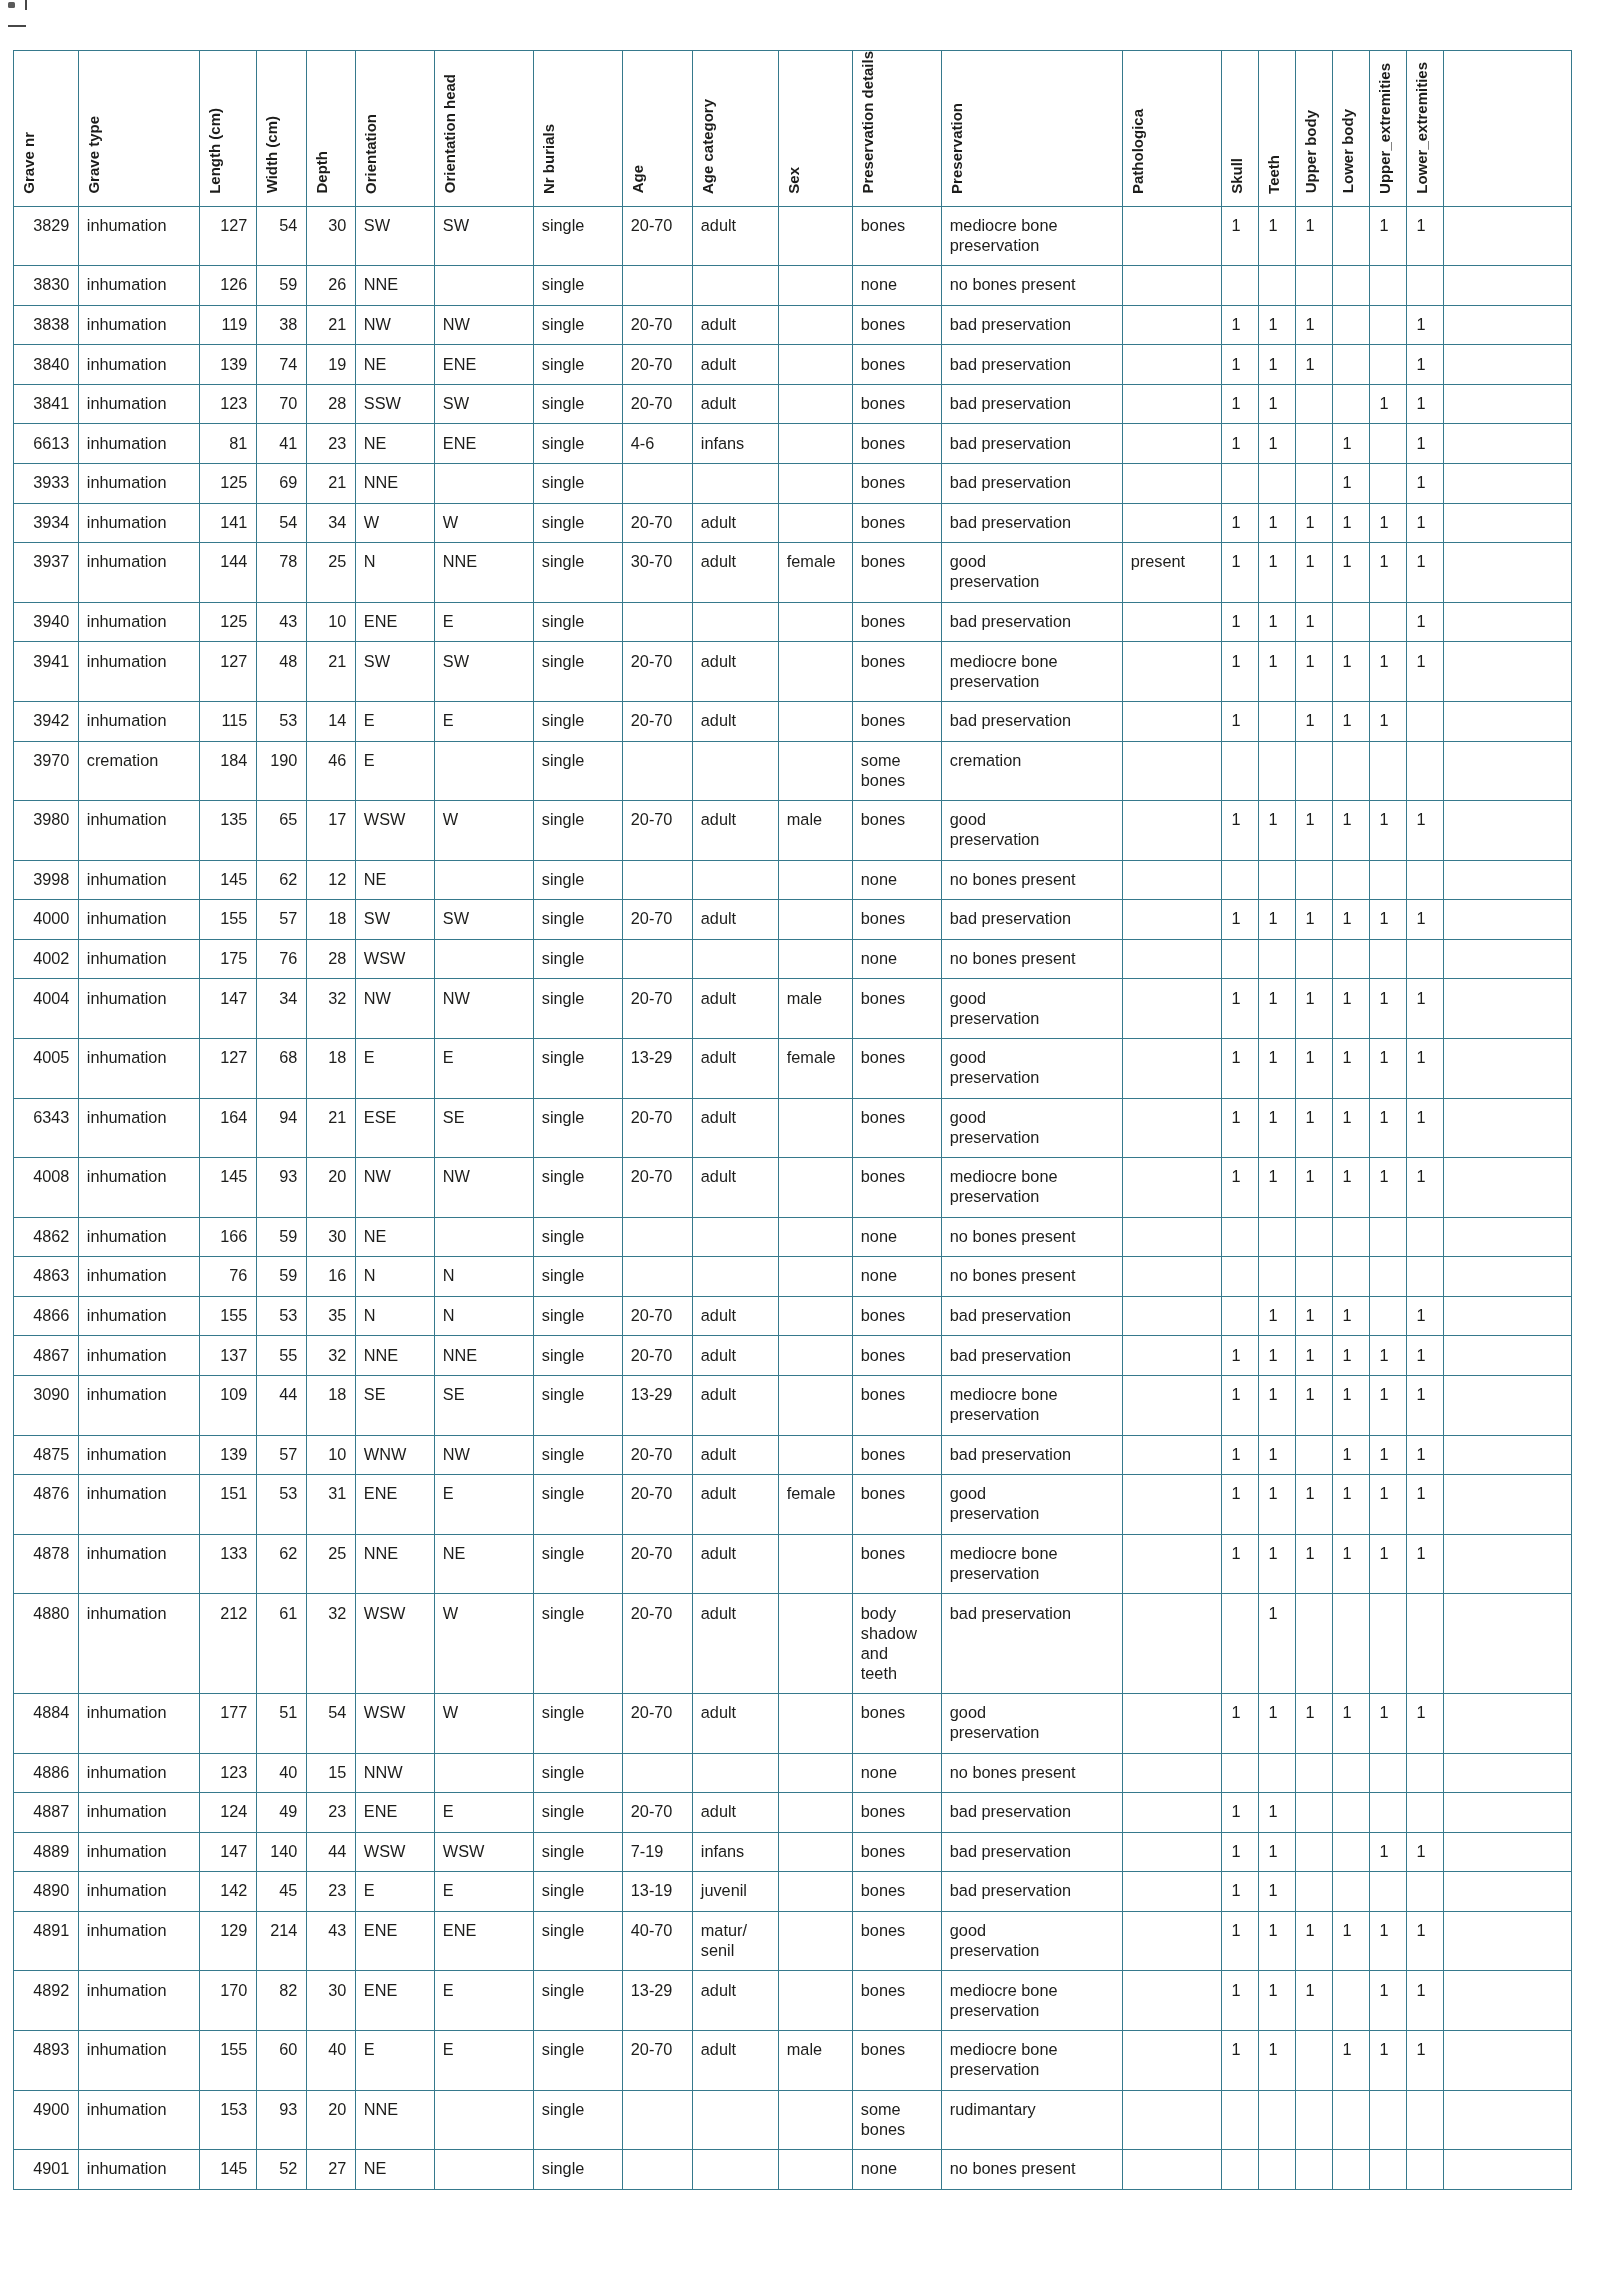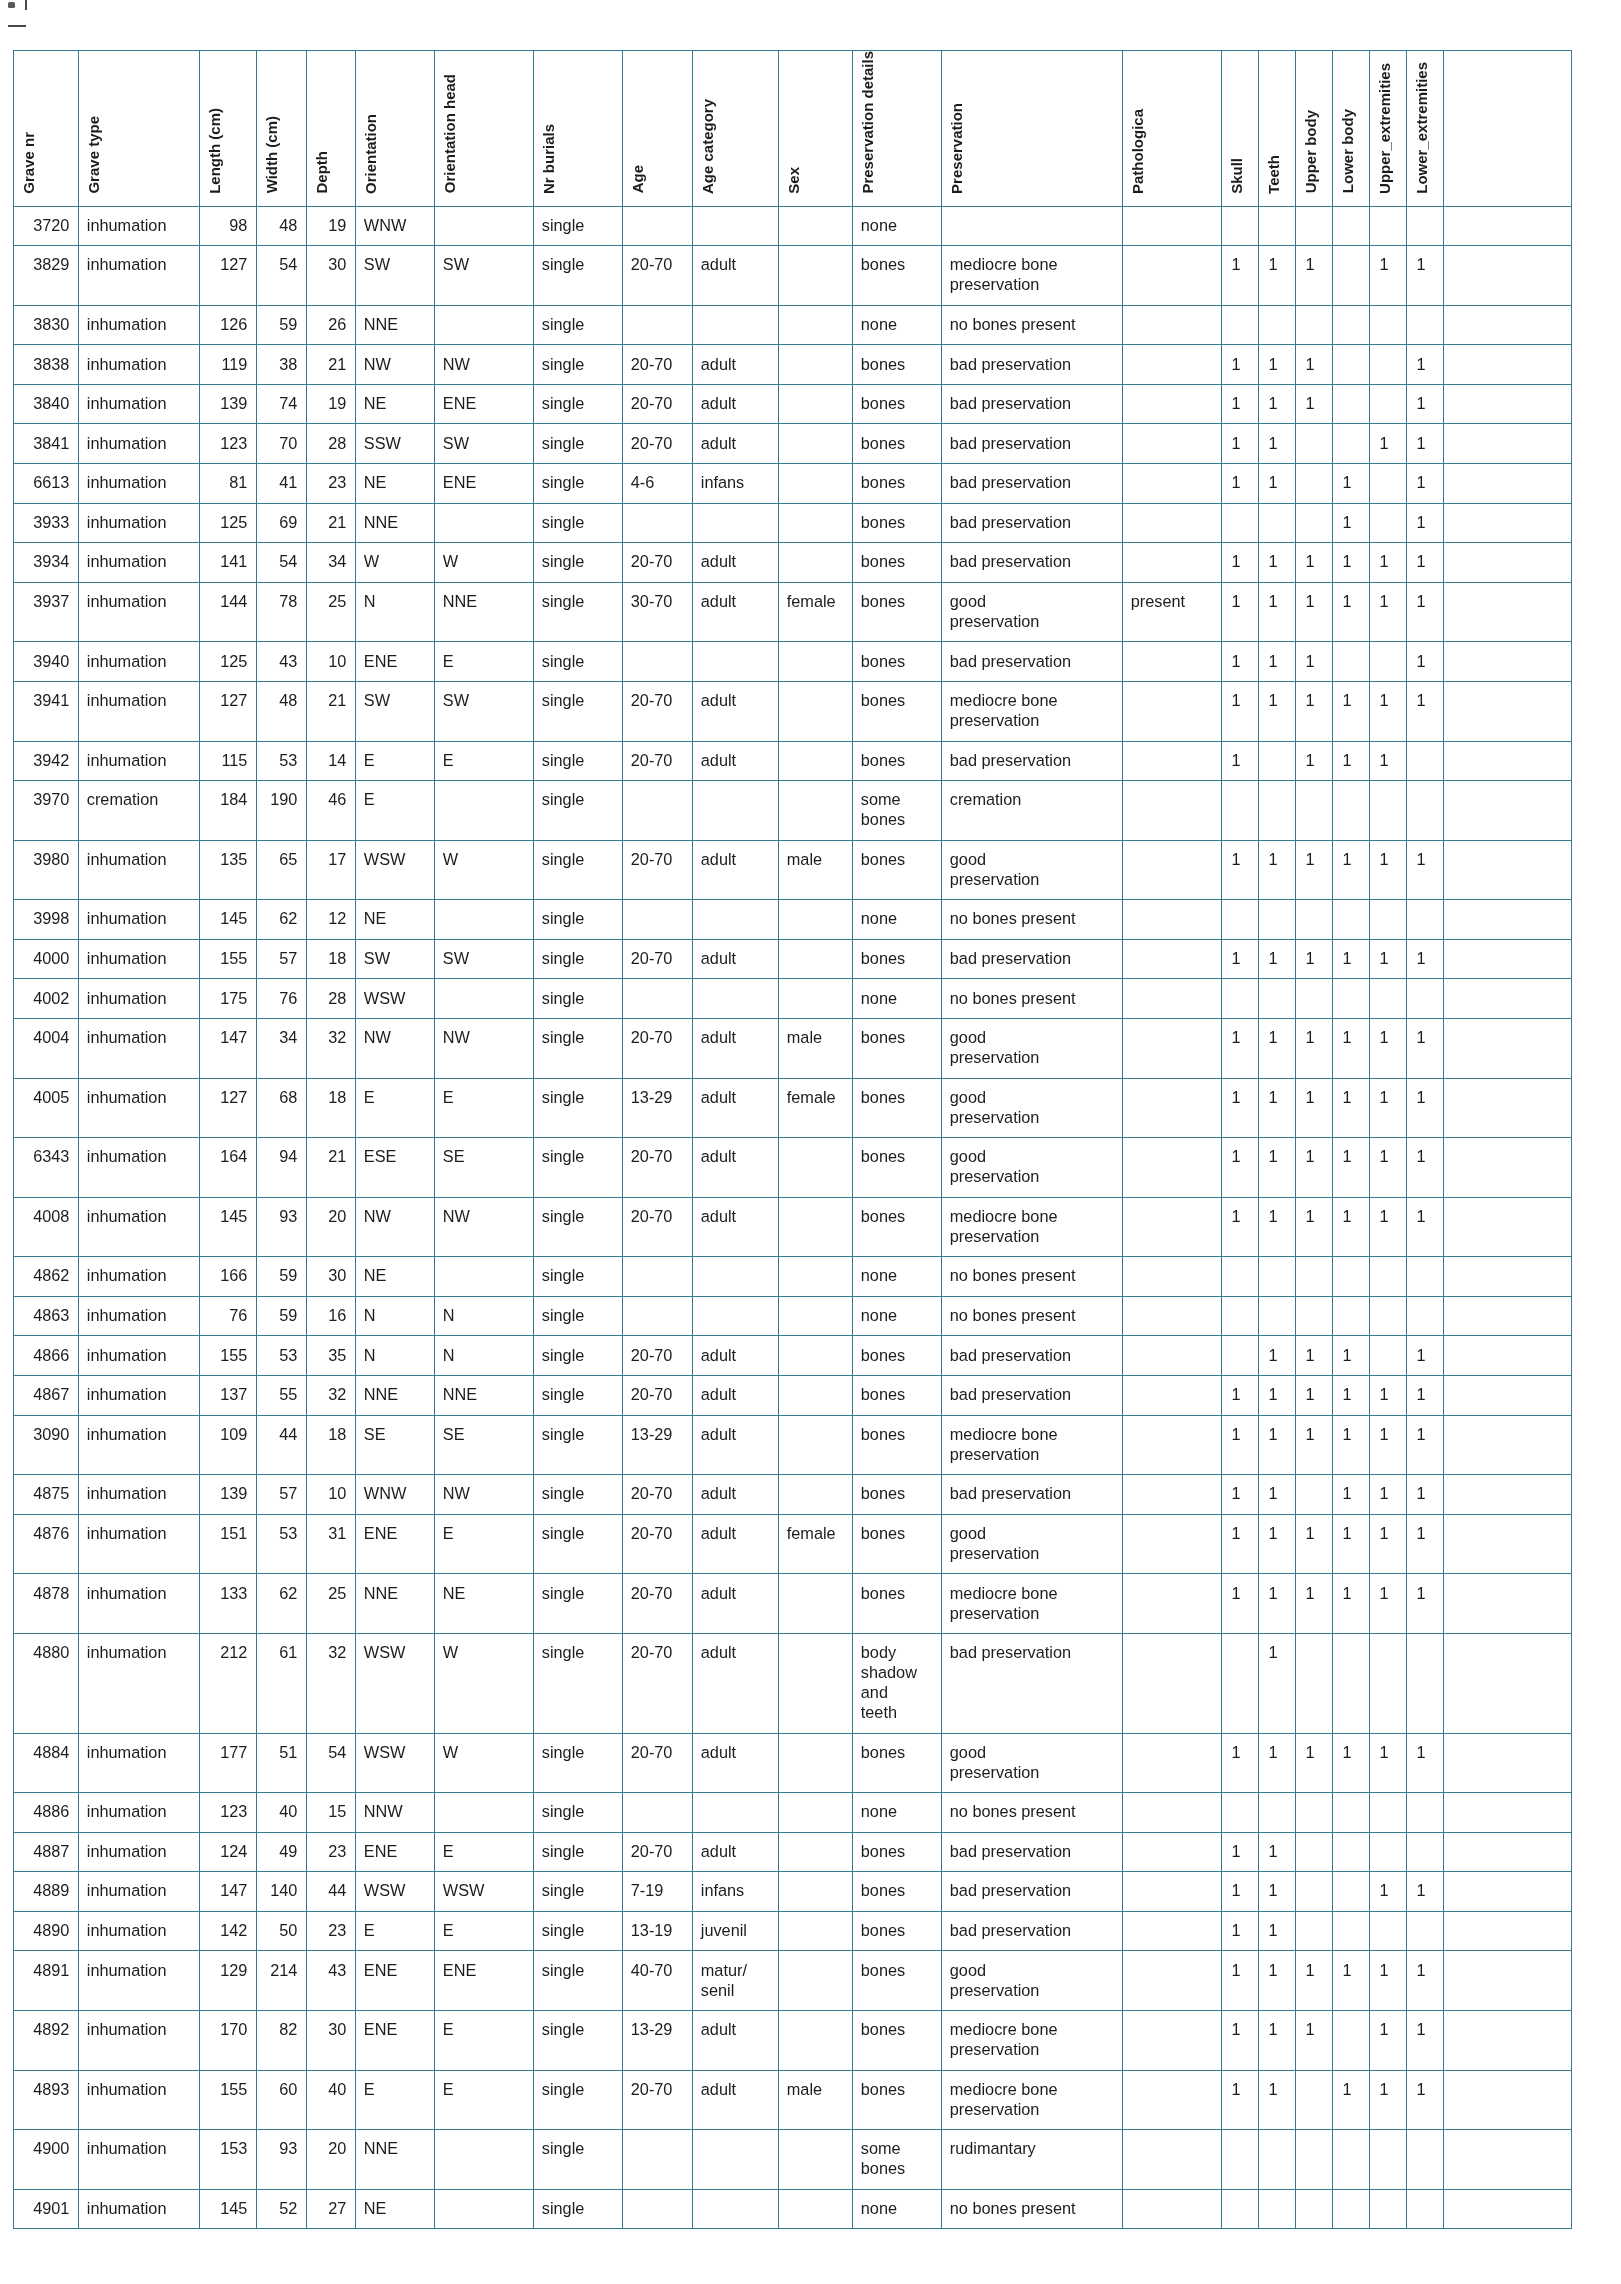--- a/index.html
+++ b/index.html
@@ -112,43 +112,20 @@
           <th><span class="vlabel">Teeth</span></th>
           <th><span class="vlabel">Upper body</span></th>
           <th><span class="vlabel">Lower body</span></th>
           <th><span class="vlabel">Upper_extremities</span></th>
           <th><span class="vlabel">Lower_extremities</span></th>
           <th></th>
         </tr>
       </thead>
       <tbody>
         <tr>
-          <td class="num">3720</td>
-          <td>inhumation</td>
-          <td class="num">98</td>
-          <td class="num">48</td>
-          <td class="num">19</td>
-          <td>WNW</td>
-          <td></td>
-          <td>single</td>
-          <td></td>
-          <td></td>
-          <td></td>
-          <td>none</td>
-          <td></td>
-          <td></td>
-          <td class="ind"></td>
-          <td class="ind"></td>
-          <td class="ind"></td>
-          <td class="ind"></td>
-          <td class="ind"></td>
-          <td class="ind"></td>
-          <td></td>
-        </tr>
-        <tr>
           <td class="num">3829</td>
           <td>inhumation</td>
           <td class="num">127</td>
           <td class="num">54</td>
           <td class="num">30</td>
           <td>SW</td>
           <td>SW</td>
           <td>single</td>
           <td>20-70</td>
           <td>adult</td>
@@ -936,21 +913,21 @@
           <td class="ind"></td>
           <td class="ind"></td>
           <td class="ind">1</td>
           <td class="ind">1</td>
           <td></td>
         </tr>
         <tr>
           <td class="num">4890</td>
           <td>inhumation</td>
           <td class="num">142</td>
-          <td class="num">50</td>
+          <td class="num">45</td>
           <td class="num">23</td>
           <td>E</td>
           <td>E</td>
           <td>single</td>
           <td>13-19</td>
           <td>juvenil</td>
           <td></td>
           <td>bones</td>
           <td>bad preservation</td>
           <td></td>

